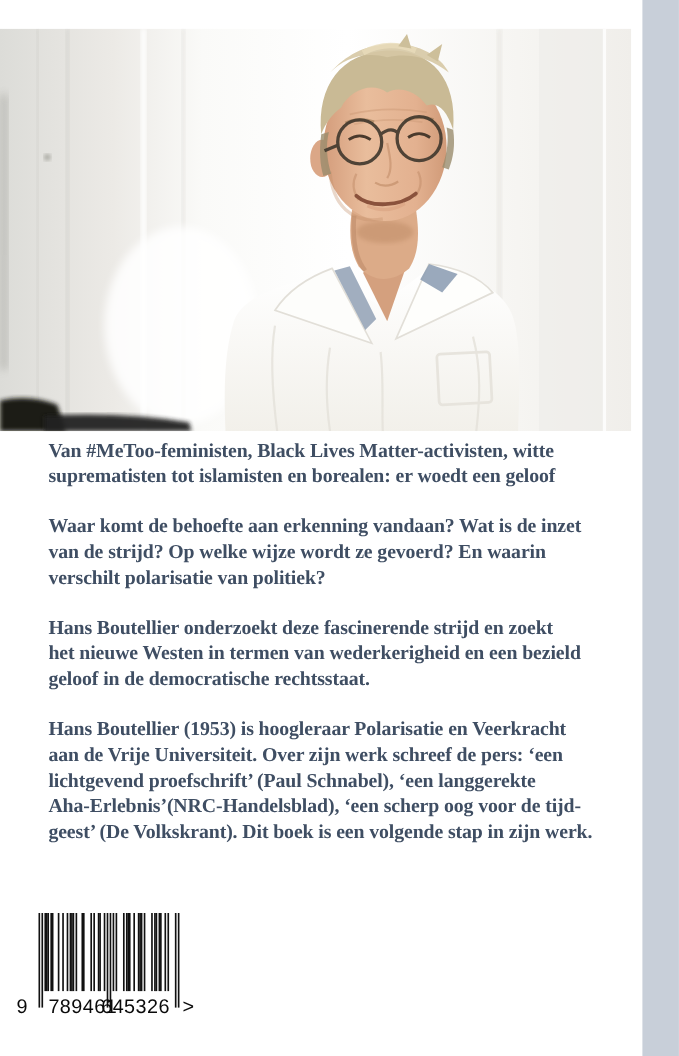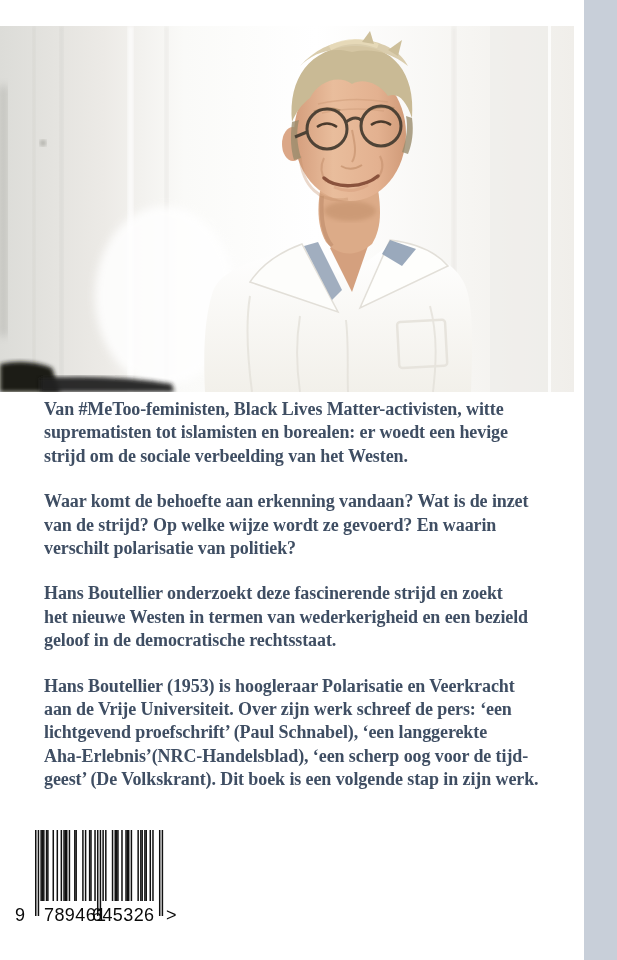--- a/index.html
+++ b/index.html
@@ -146,21 +146,21 @@
         <path d="M341,140 Q351,146 362,139" stroke="#b57f5a" stroke-width="2" opacity="0.5" fill="none"></path>
         <path d="M324,132 Q318,144 326,156" stroke="#bd8763" stroke-width="2" opacity="0.45" fill="none"></path>
         <path d="M380,130 Q386,142 377,153" stroke="#bd8763" stroke-width="2" opacity="0.45" fill="none"></path>
         <path d="M324,152 C336,163 364,162 378,150" stroke="#8a523c" stroke-width="3.5" fill="none" stroke-linecap="round"></path>
         <path d="M334,161 Q351,169 368,159" stroke="#d9a180" stroke-width="3" opacity="0.6" fill="none"></path>
       </g>
     </svg>
   </div>
 
   <div class="blurb">
-    <p><span>Van #MeToo-feministen, Black Lives Matter-activisten, witte</span><br><span>suprematisten tot islamisten en borealen: er woedt een hevige</span><br><span>strijd om de sociale verbeelding van het Westen.</span></p>
+    <p><span>Van #MeToo-feministen, Black Lives Matter-activisten, witte</span><br><span>suprematisten tot islamisten en borealen: er woedt een geloof</span><br></p>
     <p><span>Waar komt de behoefte aan erkenning vandaan? Wat is de inzet</span><br><span>van de strijd? Op welke wijze wordt ze gevoerd? En waarin</span><br><span>verschilt polarisatie van politiek?</span></p>
     <p><span>Hans Boutellier onderzoekt deze fascinerende strijd en zoekt</span><br><span>het nieuwe Westen in termen van wederkerigheid en een bezield</span><br><span>geloof in de democratische rechtsstaat.</span></p>
     <p><span>Hans Boutellier (1953) is hoogleraar Polarisatie en Veerkracht</span><br><span>aan de Vrije Universiteit. Over zijn werk schreef de pers: ‘een</span><br><span>lichtgevend proefschrift’ (Paul Schnabel), ‘een langgerekte</span><br><span>Aha-Erlebnis’(</span><span class="it">NRC-Handelsblad</span><span>), ‘een scherp oog voor de tijd-</span><br><span>geest’ (</span><span class="it">De Volkskrant</span><span>). Dit boek is een volgende stap in zijn werk.</span></p>
   </div>
 
   <div class="barcode-box">
     <svg id="barcode-bars" width="184" height="135" viewBox="0 0 184 135" xmlns="http://www.w3.org/2000/svg">
         <rect x="35.00" y="5" width="1.50" height="86" fill="#111111"></rect>
         <rect x="37.69" y="5" width="1.50" height="86" fill="#111111"></rect>
         <rect x="40.39" y="5" width="1.50" height="71" fill="#111111"></rect>

